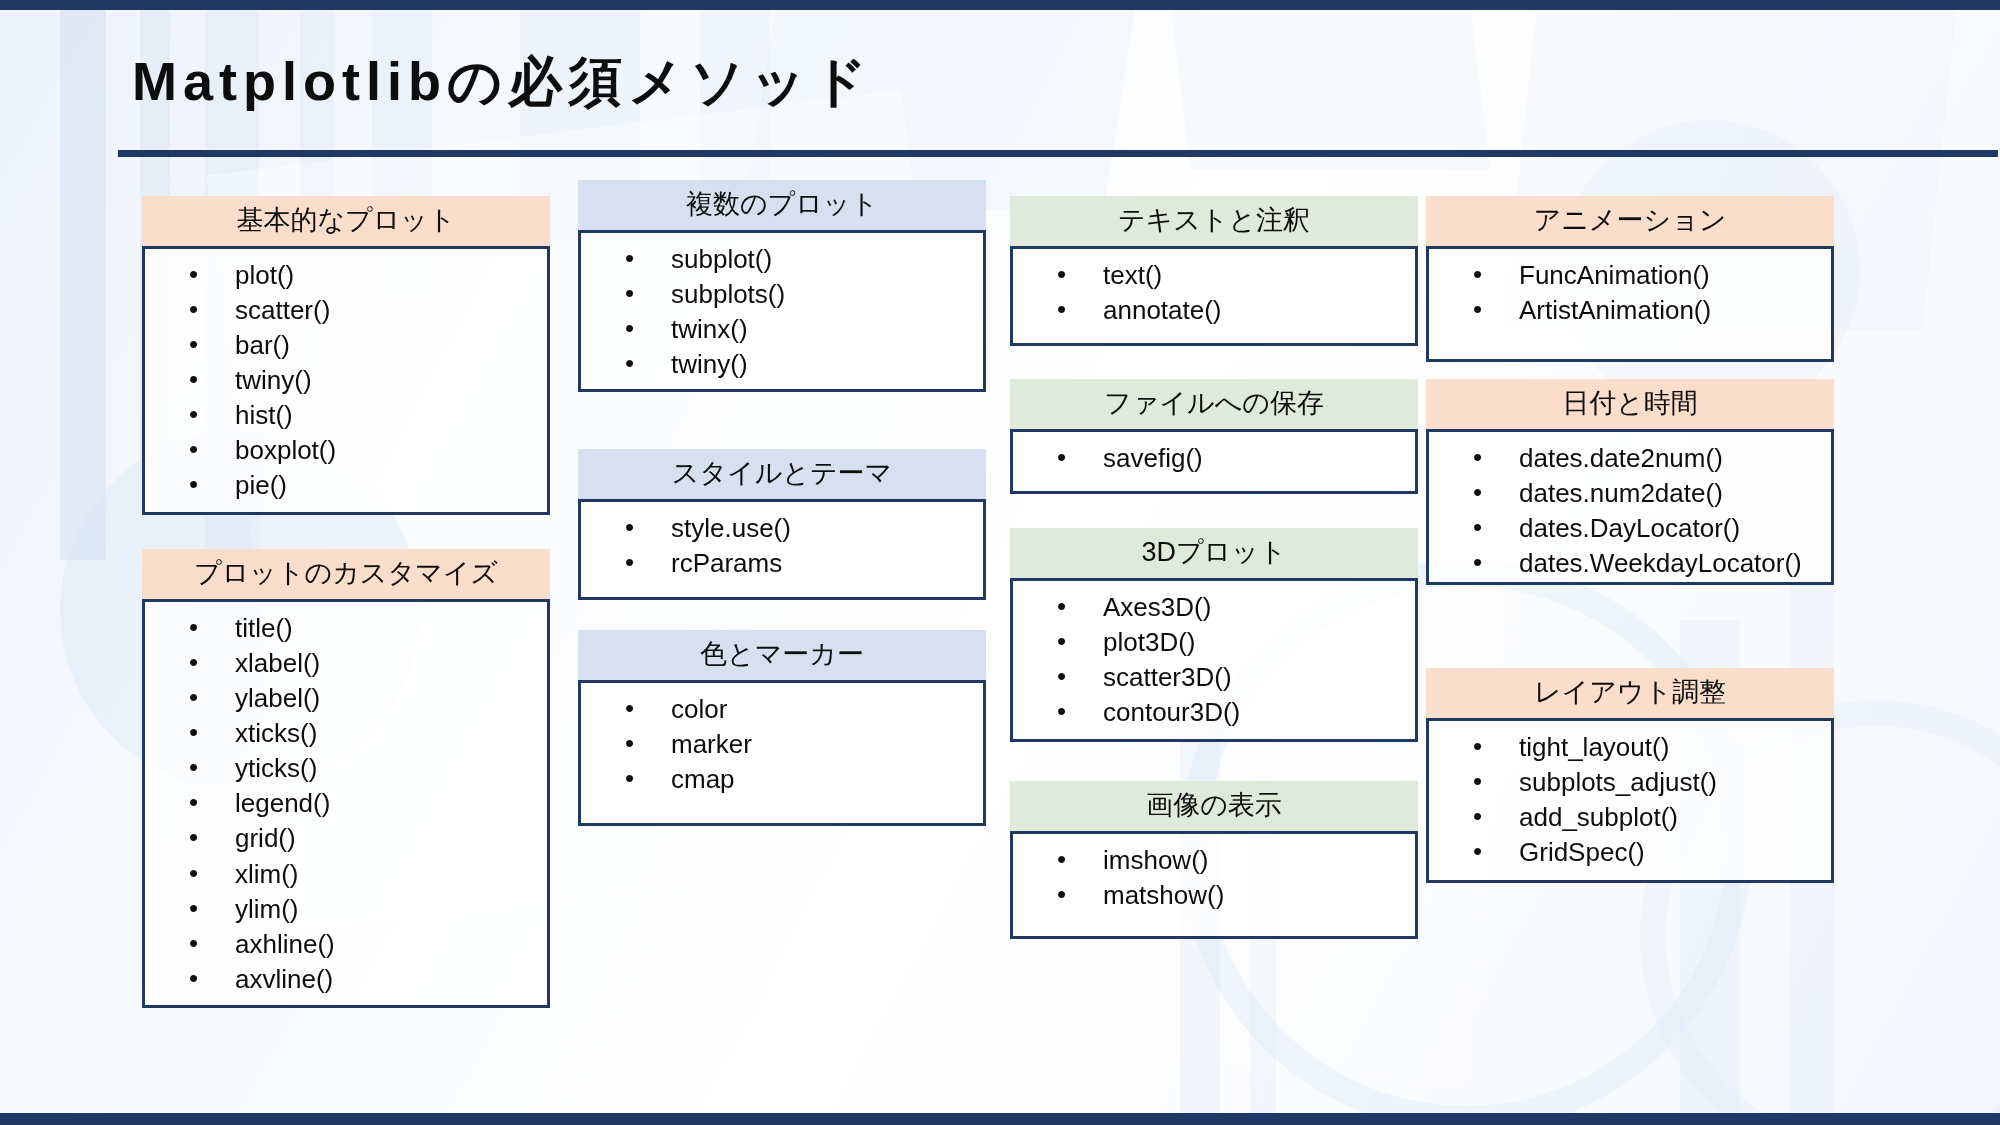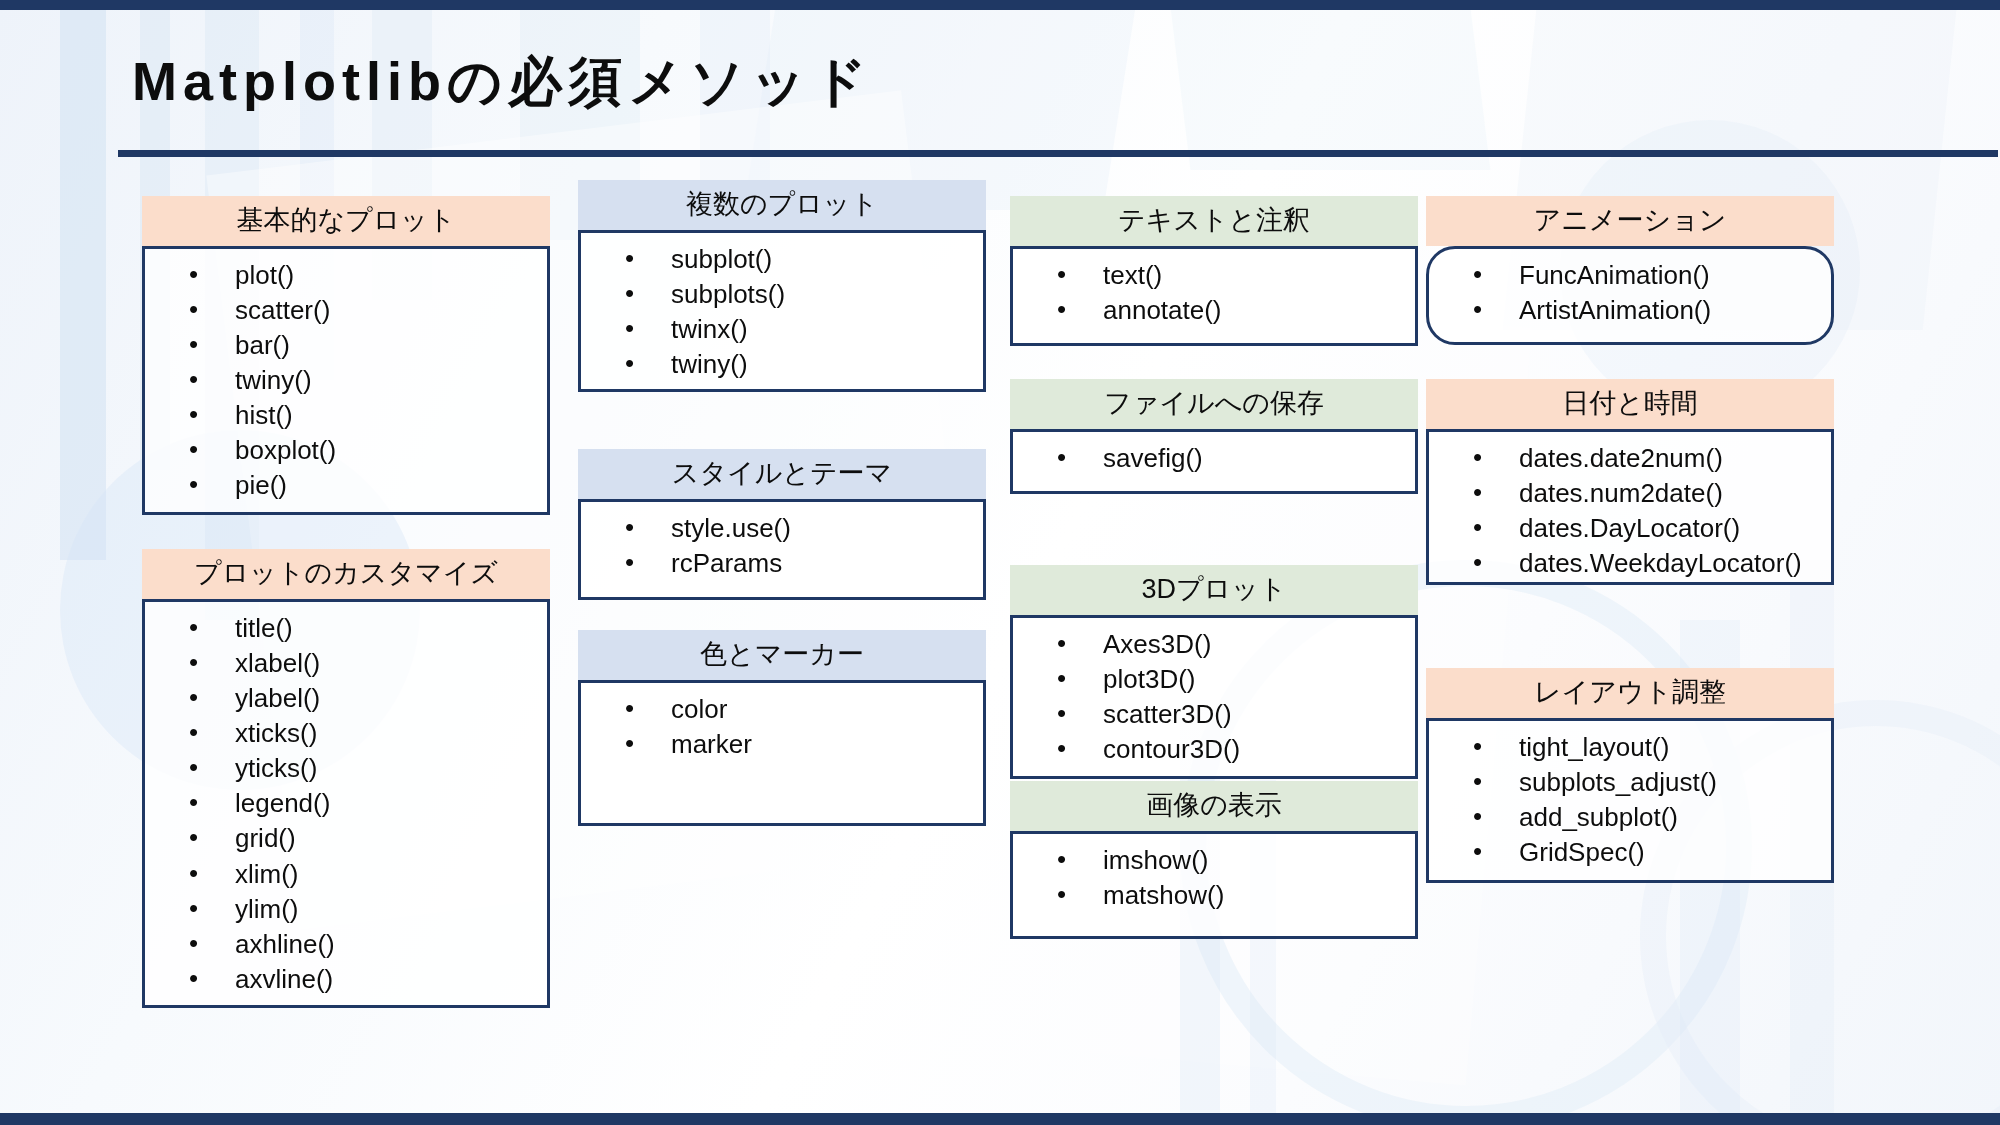--- a/index.html
+++ b/index.html
@@ -239,20 +239,21 @@
       </ul>
     </div>
   </div>
 
   <div class="card col2" style="top:630px;">
     <div class="card-head head-blue">色とマーカー</div>
     <div class="card-body" style="height:146px;">
       <ul class="items">
         <li>color</li>
         <li>marker</li>
+        <li>cmap</li>
       </ul>
     </div>
   </div>
 
   <div class="card col3" style="top:196px;">
     <div class="card-head head-green">テキストと注釈</div>
     <div class="card-body" style="height:100px;">
       <ul class="items">
         <li>text()</li>
         <li>annotate()</li>
@@ -262,21 +263,21 @@
 
   <div class="card col3" style="top:379px;">
     <div class="card-head head-green">ファイルへの保存</div>
     <div class="card-body" style="height:65px;">
       <ul class="items">
         <li>savefig()</li>
       </ul>
     </div>
   </div>
 
-  <div class="card col3" style="top:528px;margin-top:37px;">
+  <div class="card col3" style="top:528px;">
     <div class="card-head head-green">3Dプロット</div>
     <div class="card-body" style="height:164px;">
       <ul class="items">
         <li>Axes3D()</li>
         <li>plot3D()</li>
         <li>scatter3D()</li>
         <li>contour3D()</li>
       </ul>
     </div>
   </div>
@@ -286,21 +287,21 @@
     <div class="card-body" style="height:108px;">
       <ul class="items">
         <li>imshow()</li>
         <li>matshow()</li>
       </ul>
     </div>
   </div>
 
   <div class="card col4" style="top:196px;">
     <div class="card-head head-peach">アニメーション</div>
-    <div class="card-body" style="height:99px;border-radius:29px;">
+    <div class="card-body" style="height:116px;">
       <ul class="items">
         <li>FuncAnimation()</li>
         <li>ArtistAnimation()</li>
       </ul>
     </div>
   </div>
 
   <div class="card col4" style="top:379px;">
     <div class="card-head head-peach">日付と時間</div>
     <div class="card-body" style="height:156px;">

